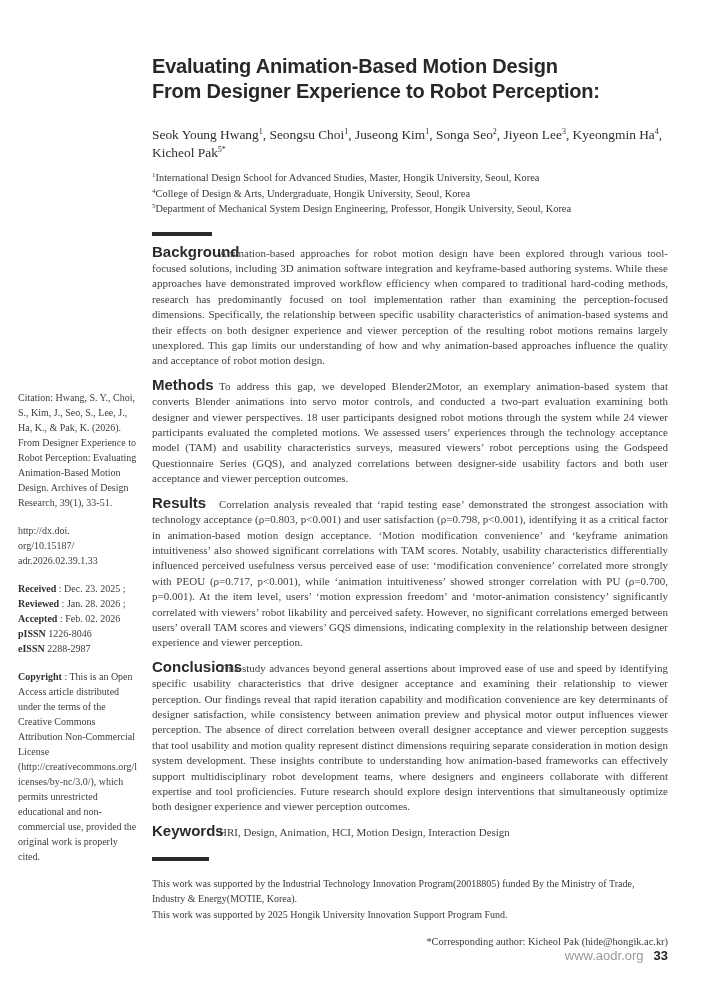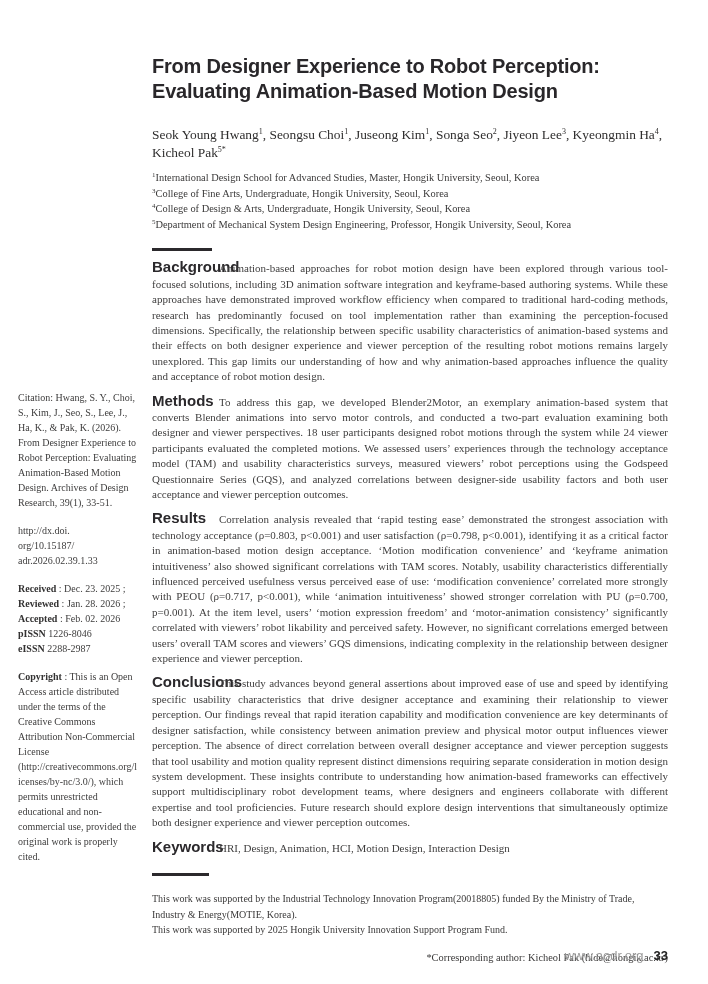--- a/index.html
+++ b/index.html
@@ -128,29 +128,28 @@
     <div><b>pISSN</b><span> 1226-8046</span></div>
     <div><b>eISSN</b><span> 2288-2987</span></div>
   </div>
 
   <p class="sb-block"><b>Copyright</b><span> : This is an Open Access article distributed under the terms of the Creative Commons Attribution Non-Commercial License (http://creativecommons.org/licenses/by-nc/3.0/), which permits unrestricted educational and non-commercial use, provided the original work is properly cited.</span></p>
 </aside>
 
 <main class="main">
 
   <h1 class="title">
+    <div>Evaluating Animation-Based Motion Design</div>
     <div>From Designer Experience to Robot Perception:</div>
-    <div>Evaluating Animation-Based Motion Design</div>
   </h1>
 
   <div class="authors"><span>Seok Young Hwang</span><sup>1</sup><span>, Seongsu Choi</span><sup>1</sup><span>, Juseong Kim</span><sup>1</sup><span>, Songa Seo</span><sup>2</sup><span>, Jiyeon Lee</span><sup>3</sup><span>, Kyeongmin Ha</span><sup>4</sup><span>, Kicheol Pak</span><sup>5*</sup></div>
 
   <div class="affiliations">
     <div><sup>1</sup><span>International Design School for Advanced Studies, Master, Hongik University, Seoul, Korea</span></div>
-    <div><sup>3</sup><span>College of Fine Arts, Undergraduate, Hongik University, Seoul, Korea</span></div>
     <div><sup>4</sup><span>College of Design &amp; Arts, Undergraduate, Hongik University, Seoul, Korea</span></div>
     <div><sup>5</sup><span>Department of Mechanical System Design Engineering, Professor, Hongik University, Seoul, Korea</span></div>
   </div>
 
   <div class="rule"></div>
 
 
   <p class="abs-para"><span class="runlabel">Background</span><span>Animation-based approaches for robot motion design have been explored through various tool-focused solutions, including 3D animation software integration and keyframe-based authoring systems. While these approaches have demonstrated improved workflow efficiency when compared to traditional hard-coding methods, research has predominantly focused on tool implementation rather than examining the perception-focused dimensions. Specifically, the relationship between specific usability characteristics of animation-based systems and their effects on both designer experience and viewer perception of the resulting robot motions remains largely unexplored. This gap limits our understanding of how and why animation-based approaches influence the quality and acceptance of robot motion design.</span></p>
 
   <p class="abs-para"><span class="runlabel">Methods</span><span>To address this gap, we developed Blender2Motor, an exemplary animation-based system that converts Blender animations into servo motor controls, and conducted a two-part evaluation examining both designer and viewer perspectives. 18 user participants designed robot motions through the system while 24 viewer participants evaluated the completed motions. We assessed users’ experiences through the technology acceptance model (TAM) and usability characteristics surveys, measured viewers’ robot perceptions using the Godspeed Questionnaire Series (GQS), and analyzed correlations between designer-side usability factors and both user acceptance and viewer perception outcomes.</span></p>

